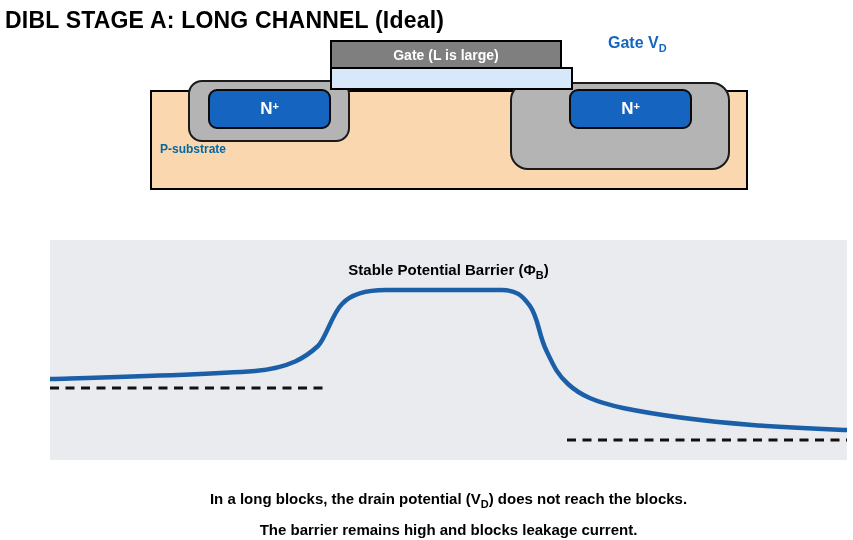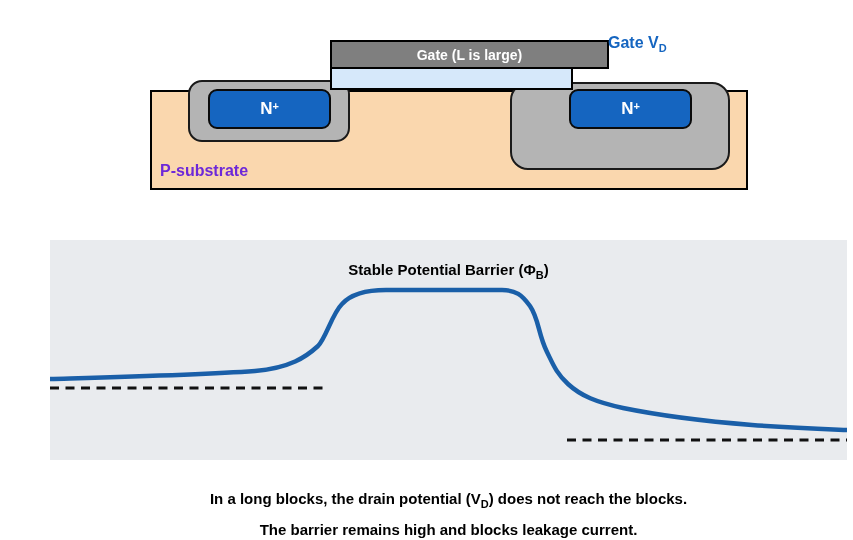--- a/index.html
+++ b/index.html
@@ -39,33 +39,33 @@
     display:flex;align-items:center;justify-content:center;
   }
   .nplus sup{font-size:11px;line-height:1;margin-top:-6px;}
   .nplus-left{left:208px;top:89px;width:123px;height:40px;}
   .nplus-right{left:569px;top:89px;width:123px;height:40px;}
   .oxide{
     position:absolute;left:330px;top:67px;width:243px;height:23px;
     background:var(--oxide-blue);border:2px solid #000;z-index:4;
   }
   .gate{
-    position:absolute;left:330px;top:40px;width:279px;height:29px;
+    position:absolute;left:330px;top:40px;width:232px;height:29px;
     background:var(--gate-gray);border:2px solid #000;z-index:5;
     color:#fff;font-weight:bold;font-size:14px;
     display:flex;align-items:center;justify-content:center;
   }
   .high-vd{
     position:absolute;left:608px;top:34px;z-index:6;
     color:var(--accent-blue);font-weight:bold;font-size:16px;
   }
   .high-vd sub{font-size:11px;}
   .substrate-label{
-    position:absolute;left:160px;top:162px;z-index:6;
-    font-weight:bold;font-size:16px;color:#6d28d9;
+    position:absolute;left:160px;top:142px;z-index:6;
+    font-weight:bold;font-size:12px;color:#0369a1;
   }
 
   
   .plot{
     position:absolute;left:50px;top:240px;width:797px;height:220px;
     background:var(--plot-bg);
   }
   .plot-label{
     position:absolute;left:0;right:0;top:21px;text-align:center;
     font-weight:bold;font-size:15px;color:#000;
@@ -80,20 +80,21 @@
     position:absolute;left:50px;top:486px;width:797px;text-align:center;
     font-weight:bold;font-size:15px;color:#000;line-height:26px;
   }
   .caption sub{font-size:11px;}
 </style>
 </head>
 <body>
 
 <div class="stage">
 
+  <div class="page-title">DIBL STAGE A: LONG CHANNEL (Ideal)</div>
 
   <div>
     <div class="substrate"></div>
 
     <div class="depl depl-left"></div>
     <div class="depl depl-right"></div>
 
     <div class="nplus nplus-left">
       <span>N</span>
         <sup>+</sup>

